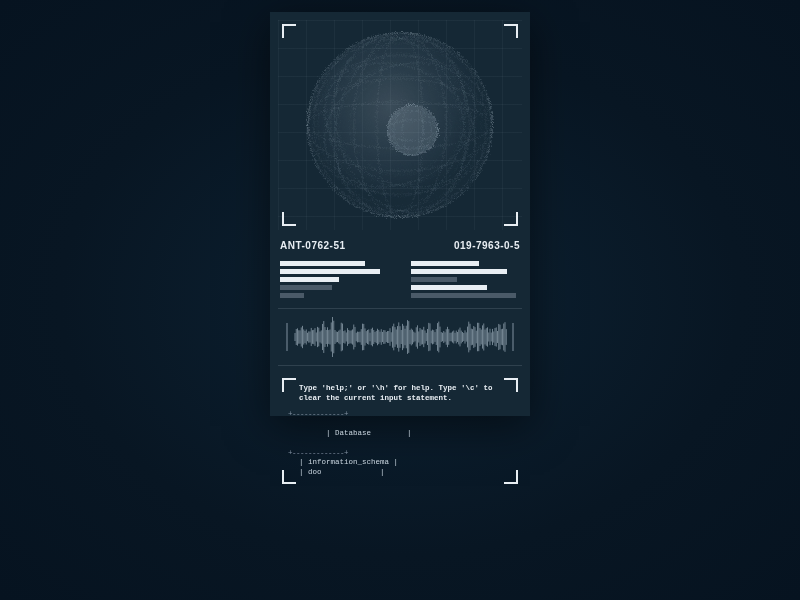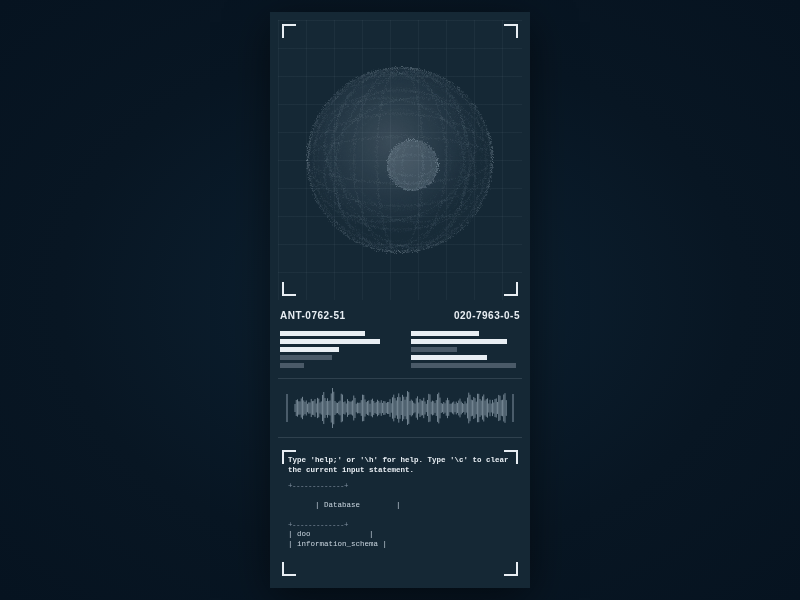--- a/index.html
+++ b/index.html
@@ -9,21 +9,21 @@
     height: 600px;
     overflow: hidden;
     font-family: 'Arial Narrow', Arial, sans-serif;
     display: flex;
     justify-content: center;
     align-items: flex-start;
     padding-top: 12px;
   }
   .panel {
     width: 260px;
-    height: 576px;
+    height: 404px;
     background: #152835;
     box-shadow: 0 10px 40px rgba(0,0,0,0.5);
     display: flex;
     flex-direction: column;
     padding: 8px;
   }
   .visualizer-frame {
     position: relative;
     width: 100%;
     height: 280px;
@@ -86,21 +86,21 @@
   .terminal-frame {
     flex: 1;
     position: relative;
     margin-top: 8px;
     padding: 10px 10px;
     font-family: 'Courier New', monospace;
     font-size: 7.5px;
     line-height: 1.3;
     color: #c8d4de;
   }
-  .terminal-line { white-space: pre-wrap; }
+  .terminal-line { white-space: pre-wrap; margin-left: 11px; }
   .terminal-line.bold { font-weight: bold; color: #e8eef3; }
   .divider-row {
     font-size: 7.5px;
     color: #8090a0;
     letter-spacing: -0.5px;
   }
 </style>
 </head>
 <body>
 
@@ -152,21 +152,21 @@
           <ellipse cx="112" cy="105" rx="24" ry="18"></ellipse>
           <ellipse cx="112" cy="105" rx="10" ry="24"></ellipse>
           <ellipse cx="112" cy="105" rx="18" ry="24"></ellipse>
         </g>
       </g>
     </svg>
   </div>
 
   <div class="id-row">
     <span>ANT-0762-51</span>
-    <span>020-7963-0-5</span>
+    <span>019-7963-0-5</span>
   </div>
 
   <div class="bar-section">
     <div class="bar-col" id="bars-left">
         <div class="bar" style="width: 78%;"></div>
         <div class="bar" style="width: 92%;"></div>
         <div class="bar" style="width: 54%;"></div>
         <div class="bar dim" style="width: 48%;"></div>
         <div class="bar dim" style="width: 22%;"></div>
       </div>
@@ -365,18 +365,18 @@
     <div class="corner br"></div>
 
     <div class="terminal-line bold">Type 'help;' or '\h' for help. Type '\c' to clear the current input statement.</div>
     <div style="height:6px"></div>
     <div class="divider-row">+-------------+</div>
     <div class="terminal-line">
       <span>| Database</span>&nbsp;&nbsp;&nbsp;&nbsp;&nbsp;&nbsp;&nbsp;&nbsp;<span>|</span>
     </div>
     <div class="divider-row">+-------------+</div>
     <div id="term-rows">
+        <div class="terminal-line">| information_schema |</div>
         <div class="terminal-line">| doo             |</div>
-        <div class="terminal-line">| information_schema |</div>
       </div>
   </div>
 
 </div>
 
 </body></html>

